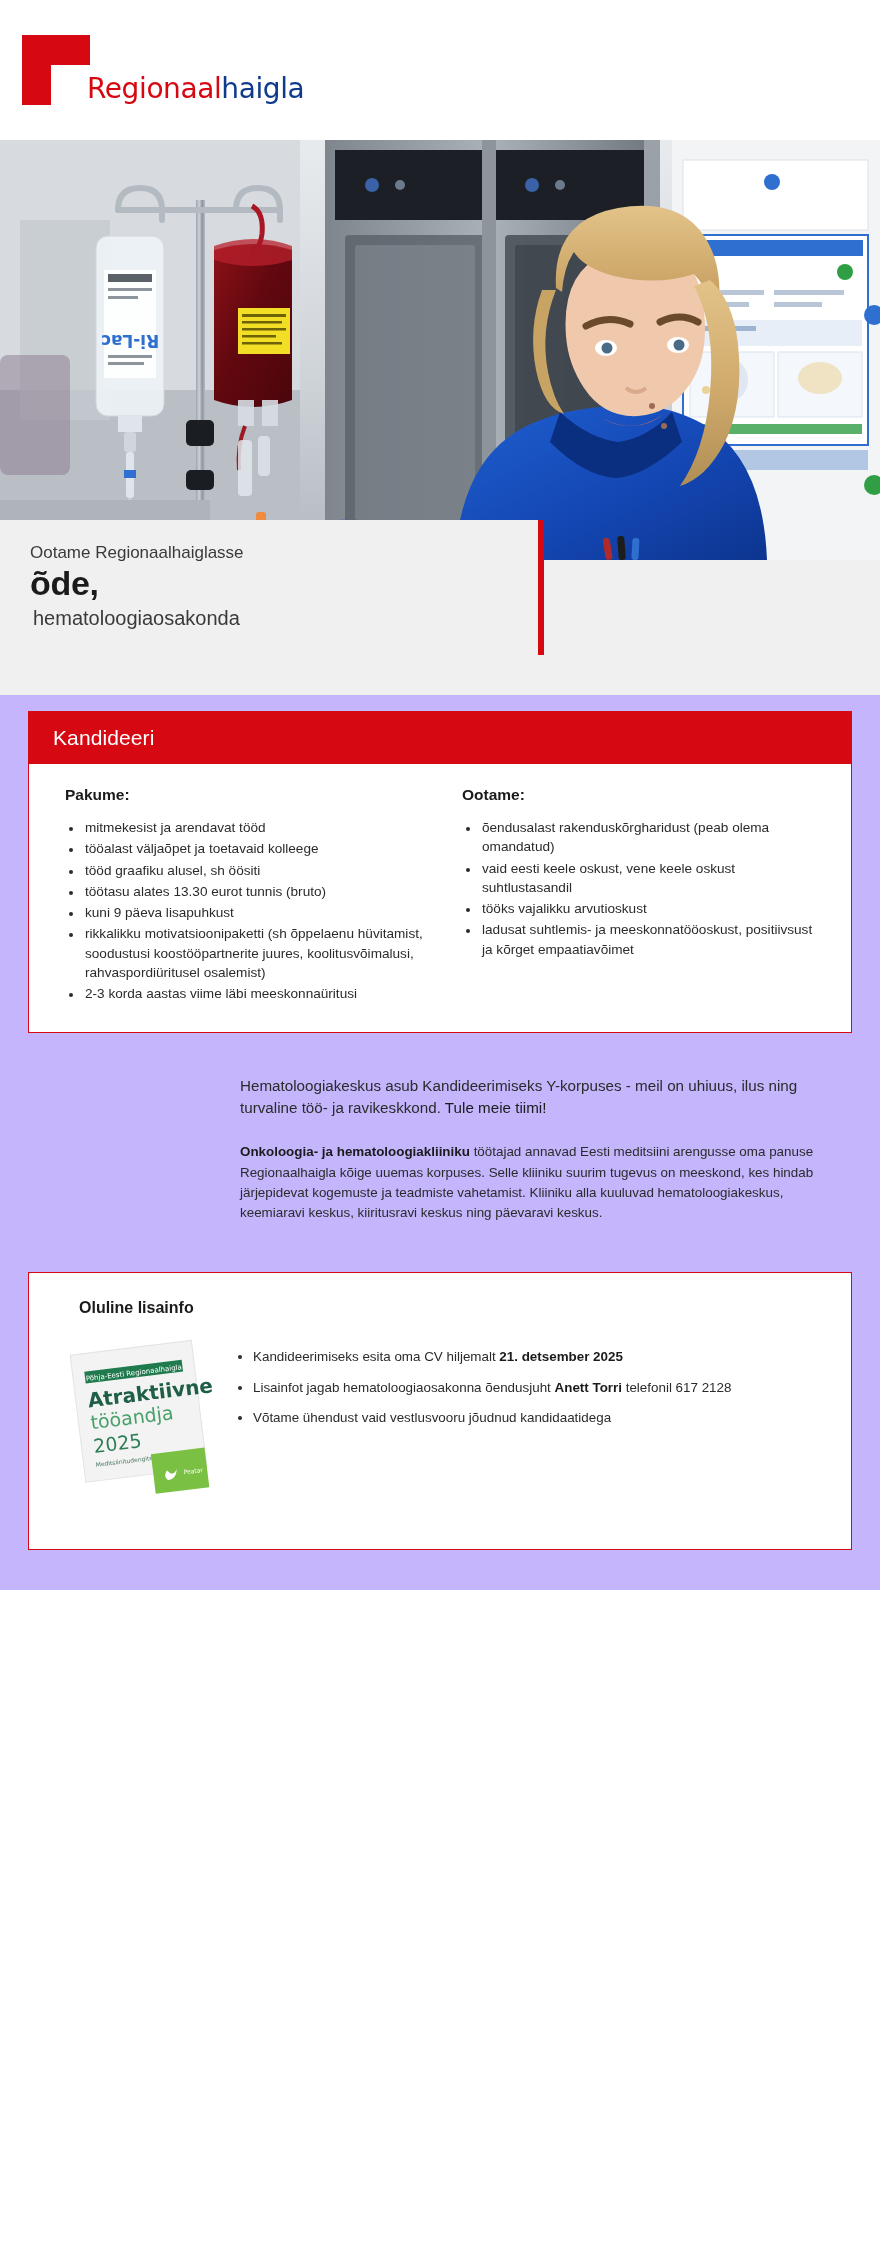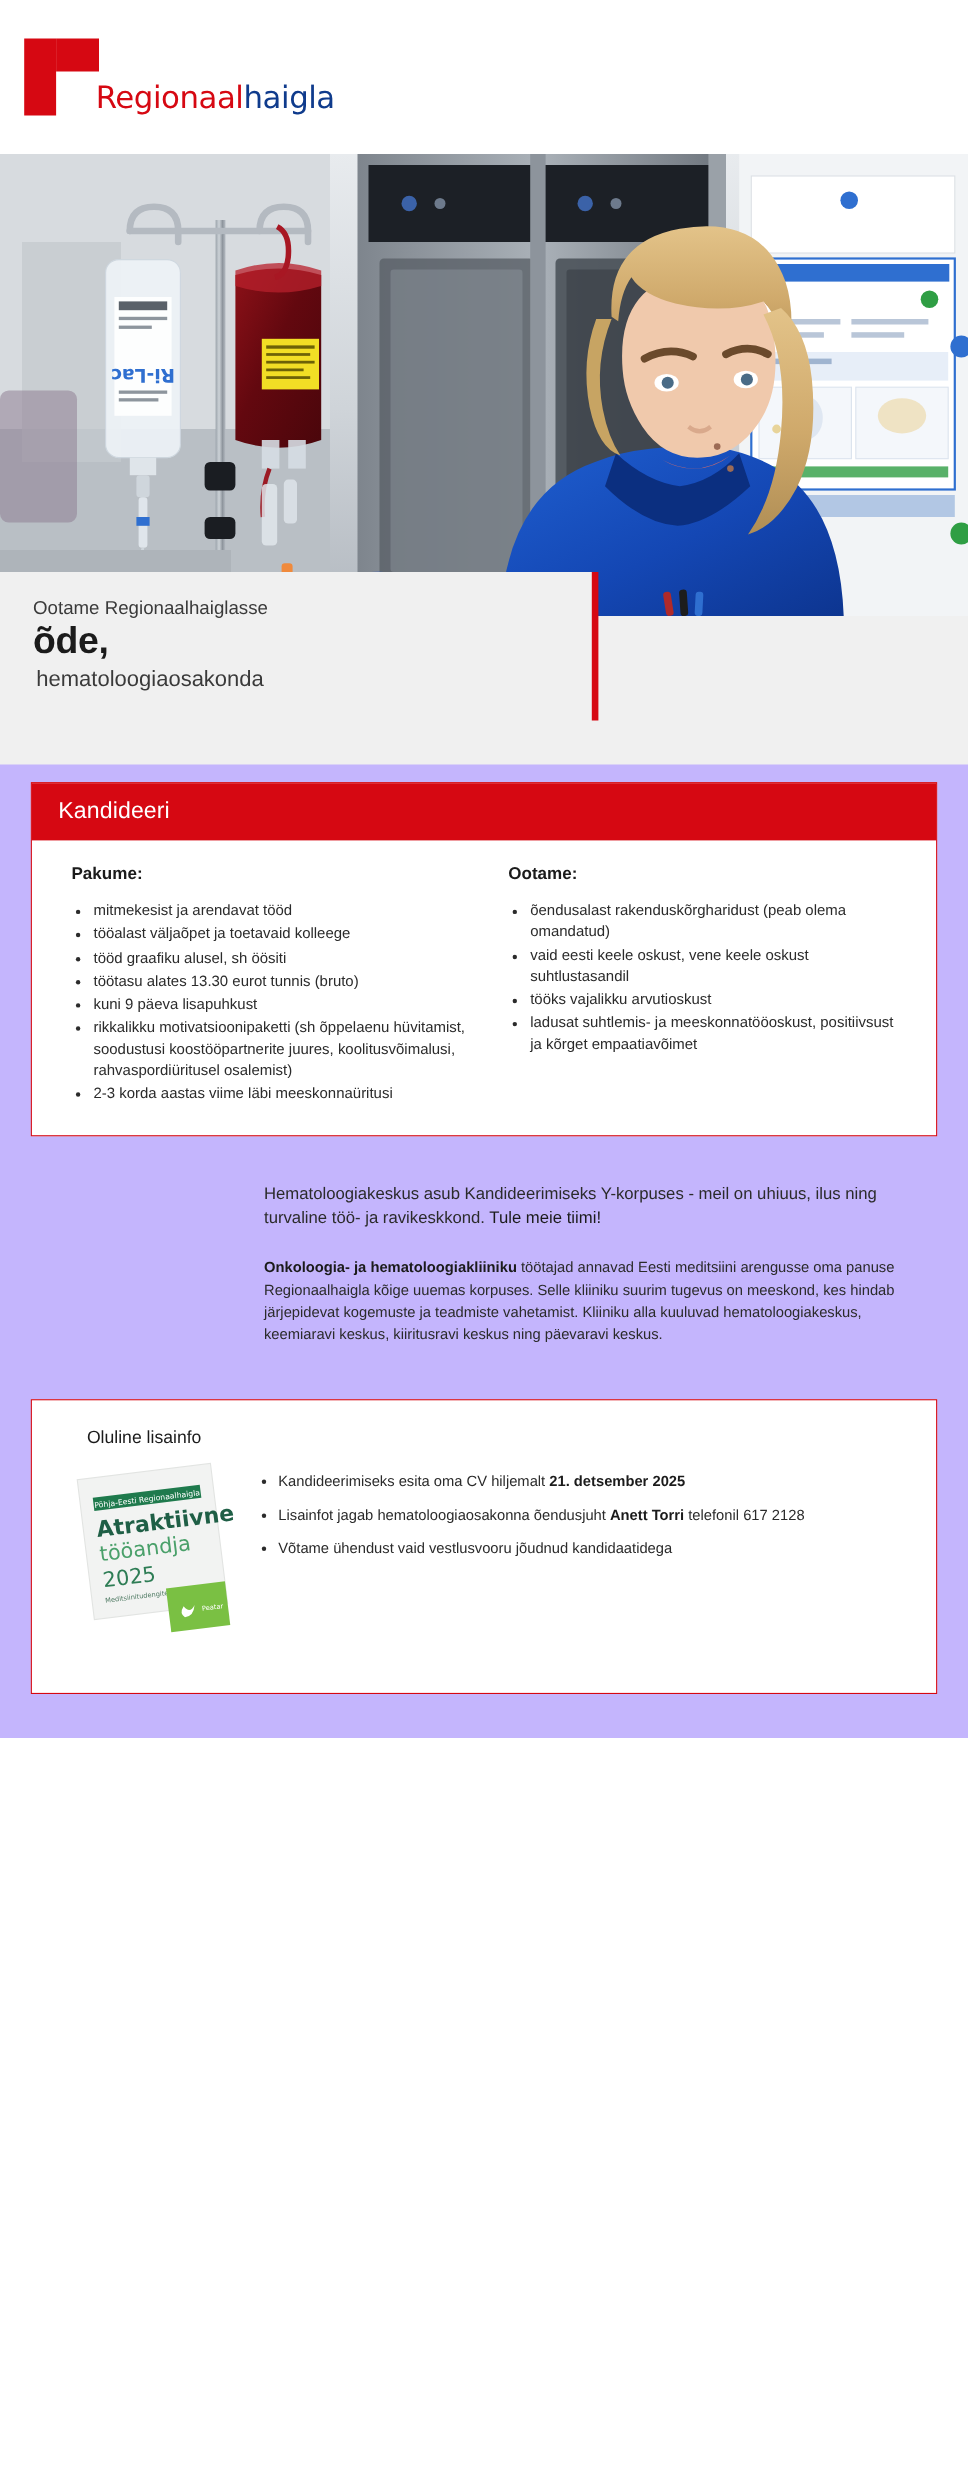--- a/index.html
+++ b/index.html
@@ -170,23 +170,23 @@
 
   
   .info-box {
     margin: 48px 28px 0 28px;
     border: 1px solid #d60812;
     background: #ffffff;
     padding: 26px 24px 34px 24px;
   }
   .info-title {
     font-size: 16px;
-    font-weight: 400;
+    font-weight: 700;
     color: #1b1b1b;
-    margin: 0 0 0 26px;
+    margin: 0 0 10px 26px;
   }
   .info-row { display: flex; align-items: flex-start; }
   .badge-wrap {
     flex: 0 0 168px;
     padding: 8px 0 0 12px;
   }
   .badge-wrap svg { display: block; }
   .info-list { flex: 1; padding: 18px 10px 0 10px; }
   .info-list ul { margin: 0; padding-left: 22px; list-style: disc; }
   .info-list li {

